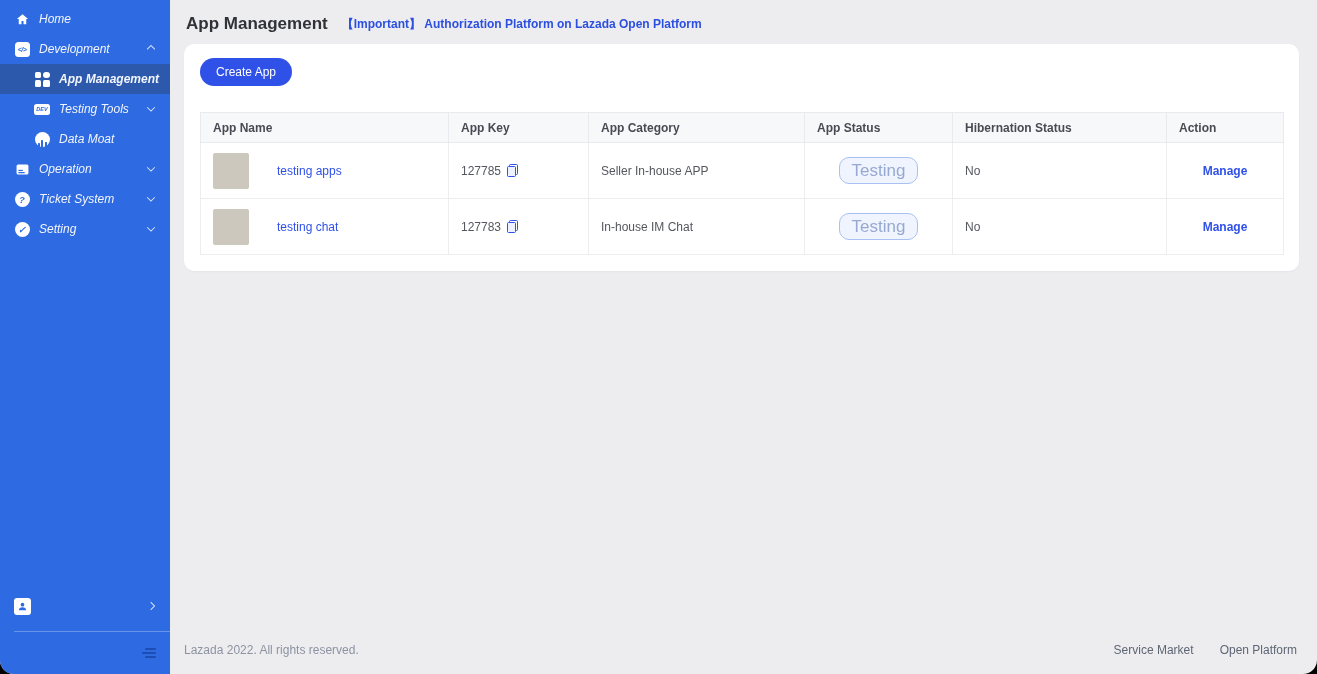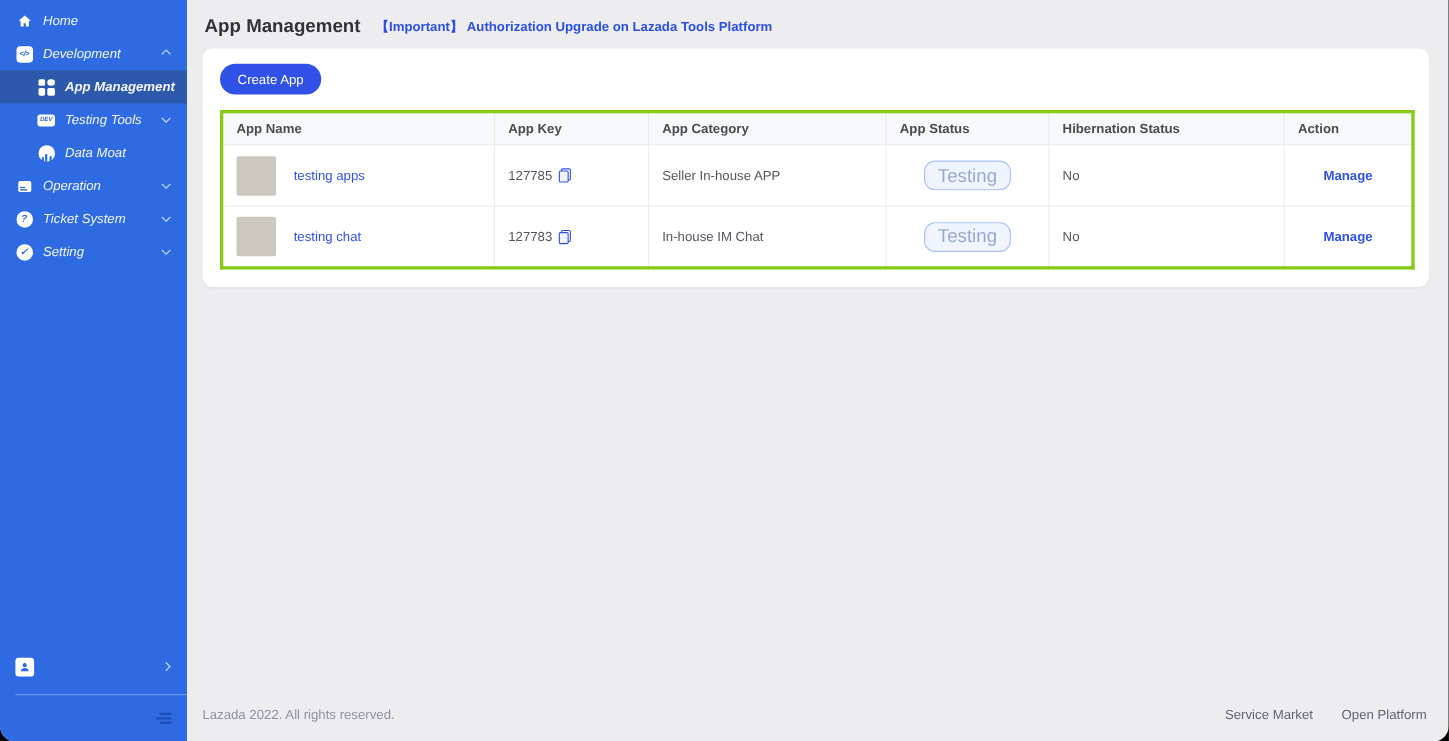--- a/index.html
+++ b/index.html
@@ -45,25 +45,25 @@
 
   
   .main { flex:1; display:flex; flex-direction:column; overflow:hidden; }
   .page-header { display:flex; align-items:center; gap:14px; padding:14px 16px 10px 16px; }
   .page-title { font-size:17px; font-weight:700; color:#303238; }
   .page-notice { font-size:12px; font-weight:700; color:#2b4fe0; cursor:pointer; }
 
   .card { background:#fff; border-radius:10px; margin:0 18px 0 14px; padding:14px 16px 16px 16px; box-shadow:0 1px 2px rgba(30,40,90,.04); }
   .btn-primary { display:inline-block; background:#2f51e8; color:#fff; font-size:12px; font-weight:400; border:none; border-radius:14px; padding:7px 16px; cursor:pointer; font-family:inherit; }
 
-  table.apps { width:100%; border-collapse:collapse; table-layout:fixed; margin-top:14px; border:3px solid #84cc16; }
+  table.apps { width:100%; border-collapse:collapse; table-layout:fixed; margin-top:26px; border:1px solid #84cc16; }
   table.apps th { background:#f7f8fa; font-size:12px; font-weight:700; color:#494b54; text-align:left; height:30px; padding:0 12px; border:1px solid #e9eaef; border-top:1px solid #e9eaef; }
   table.apps td { font-size:12px; color:#55575e; height:56px; padding:0 12px; border:1px solid #eceded; background:#fff; }
   th.center, td.center { text-align:center; }
-  .app-name-cell { display:flex; align-items:center; gap:16px; }
+  .app-name-cell { display:flex; align-items:center; gap:28px; }
   .app-thumb { width:36px; height:36px; background:#cdc8bd; border-radius:2px; flex:0 0 36px; }
   .link { color:#2f51e8; cursor:pointer; }
   .link.bold { font-weight:700; }
   .key-cell { display:flex; align-items:center; gap:6px; }
   .copy-icon { position:relative; width:11px; height:13px; display:inline-block; }
   .copy-icon:before { content:""; position:absolute; right:0; top:0; width:7px; height:9px; border:1.4px solid #2f51e8; border-radius:1.5px; background:#fff; }
   .copy-icon:after { content:""; position:absolute; left:0; bottom:0; width:7px; height:9px; border:1.4px solid #2f51e8; border-radius:1.5px; background:#eef2fe; }
   .badge { display:inline-block; font-size:17px; color:#97a9d2; background:#eff4fe; border:1px solid #a9c1f2; border-radius:10px; padding:2.5px 12px; }
 
   .main-footer { margin-top:auto; display:flex; align-items:center; justify-content:space-between; padding:0 20px 0 14px; height:48px; }
@@ -174,21 +174,21 @@
             <i></i>
             <i></i>
           </span>
       </div>
     </div>
   </aside>
 
   <main class="main">
     <div class="page-header">
       <span class="page-title">App Management</span>
-      <span class="page-notice">【Important】 Authorization Upgrade on Lazada Tools Platform</span>
+      <span class="page-notice">【Important】 Authorization Platform on Lazada Open Platform</span>
     </div>
 
     <section class="card">
       <button class="btn-primary">Create App</button>
 
       <table class="apps">
         <colgroup>
           <col style="width:248px">
             <col style="width:140px">
             <col style="width:216px">

